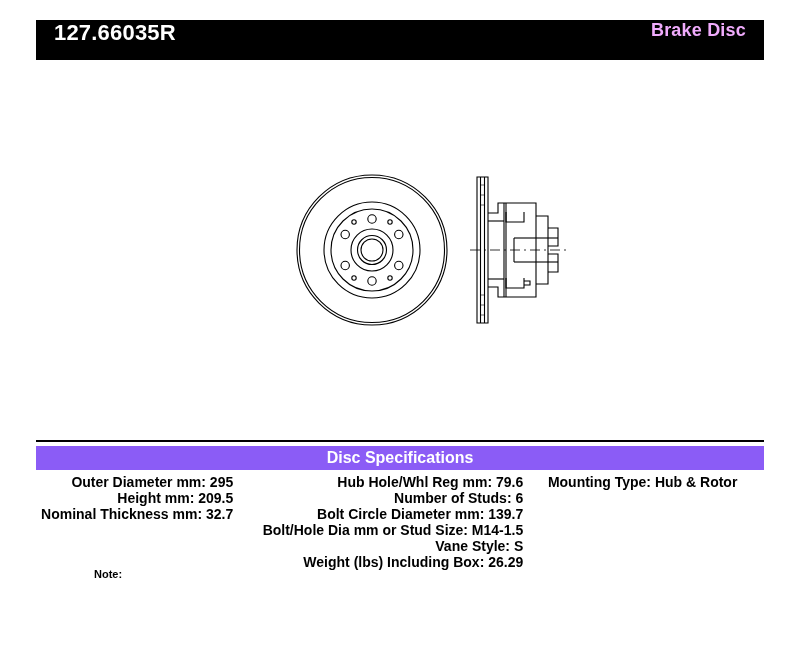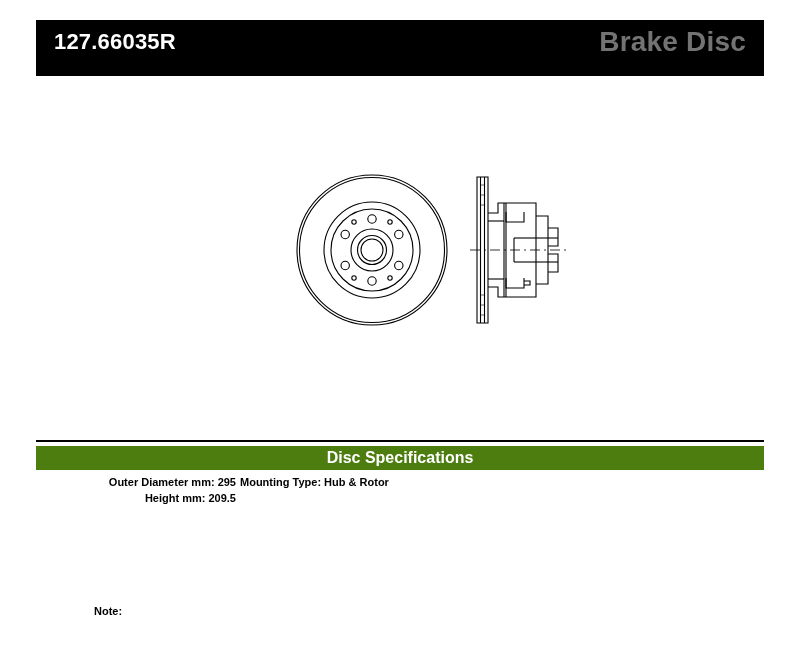--- a/index.html
+++ b/index.html
@@ -21,37 +21,37 @@
     width: 800px;
     height: 655px;
   }
 
   
   .header-bar {
     position: absolute;
     left: 36px;
     top: 20px;
     width: 728px;
-    height: 56px;
+    height: 40px;
     background: #000000;
     display: flex;
-    align-items: center;
+    align-items: flex-start;
     justify-content: space-between;
     box-sizing: border-box;
     padding: 0 18px 12px 18px;
   }
   .header-part {
     color: #ffffff;
     font-size: 22px;
     font-weight: bold;
     letter-spacing: 0.2px;
   }
   .header-title {
-    color: #737373;
-    font-size: 28px;
+    color: #f0abfc;
+    font-size: 18px;
     font-weight: bold;
     letter-spacing: 0.2px;
     margin-left: 16px;
   }
 
   
   .drawing {
     position: absolute;
     left: 36px;
     top: 70px;
@@ -70,67 +70,67 @@
     width: 728px;
     height: 2px;
     background: #000000;
   }
   .spec-title-bar {
     position: absolute;
     left: 36px;
     top: 446px;
     width: 728px;
     height: 24px;
-    background: #4d7c0f;
+    background: #8b5cf6;
     display: flex;
     align-items: center;
     justify-content: center;
   }
   .spec-title {
     color: #ffffff;
     font-size: 16px;
     font-weight: bold;
   }
 
   .spec-columns {
     position: absolute;
     left: 36px;
     top: 474px;
     width: 728px;
     display: flex;
     align-items: flex-start;
   }
   .col {
-    font-size: 11px;
+    font-size: 14px;
     font-weight: bold;
     line-height: 16px;
   }
   .col-left {
     width: 200px;
     text-align: right;
     padding-right: 4px;
   }
   .col-mid {
     width: 290px;
     text-align: right;
     padding-right: 4px;
   }
   .col-right {
     width: 234px;
-    text-align: left;
+    text-align: center;
     padding-right: 6px;
   }
   .spec-line {
     white-space: nowrap;
   }
 
   .note {
     position: absolute;
     left: 36px;
-    top: 605px;
+    top: 568px;
     width: 300px;
     font-size: 11px;
     font-weight: bold;
     padding-left: 58px;
     box-sizing: border-box;
   }
 </style>
 </head>
 <body>
 
@@ -217,20 +217,29 @@
 
   <div class="spec-rule"></div>
   <div class="spec-title-bar">
     <span class="spec-title">Disc Specifications</span>
   </div>
 
   <div class="spec-columns">
     <div class="col col-left">
       <div class="spec-line">Outer Diameter mm: 295</div>
       <div class="spec-line">Height mm: 209.5</div>
+      <div class="spec-line">Nominal Thickness mm: 32.7</div>
+    </div>
+    <div class="col col-mid">
+      <div class="spec-line">Hub Hole/Whl Reg mm: 79.6</div>
+      <div class="spec-line">Number of Studs: 6</div>
+      <div class="spec-line">Bolt Circle Diameter mm: 139.7</div>
+      <div class="spec-line">Bolt/Hole Dia mm or Stud Size: M14-1.5</div>
+      <div class="spec-line">Vane Style: S</div>
+      <div class="spec-line">Weight (lbs) Including Box: 26.29</div>
     </div>
     <div class="col col-right">
       <div class="spec-line">Mounting Type: Hub &amp; Rotor</div>
     </div>
   </div>
 
   <div class="note">
     <span>Note:</span>
     <span></span>
   </div>

